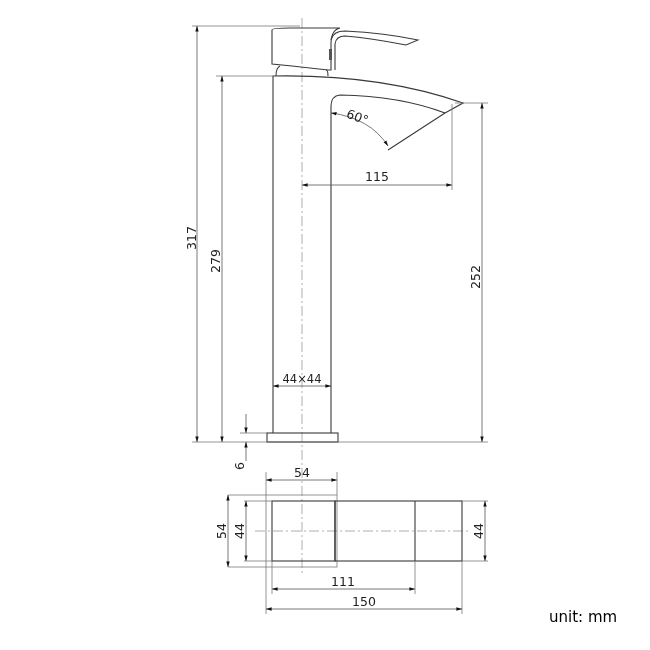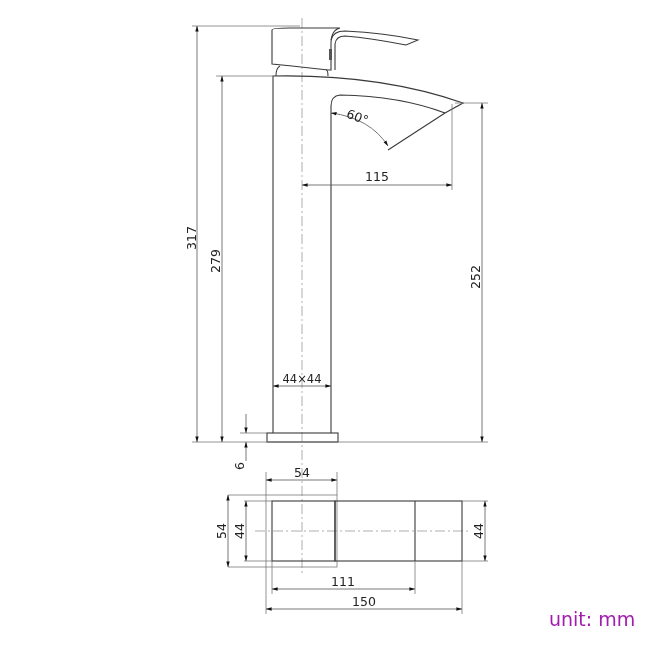--- a/index.html
+++ b/index.html
@@ -4,21 +4,21 @@
 <style>
   html, body { margin: 0; padding: 0; background: #ffffff; }
   body { width: 650px; height: 650px; position: relative; overflow: hidden; font-family: "DejaVu Sans", sans-serif; }
   svg { position: absolute; left: 0; top: 0; }
   .ol { fill: none; stroke: #3a3a3a; stroke-width: 1.1; }
   .thin { fill: none; stroke: #7a7a7a; stroke-width: 0.8; }
   .center { fill: none; stroke: #9a9a9a; stroke-width: 0.8; stroke-dasharray: 10 3 2 3; }
   .dim { fill: none; stroke: #555; stroke-width: 0.8; }
   .arr { fill: #111; }
   .lbl { font-family: "DejaVu Sans", sans-serif; font-size: 12.5px; fill: #222; }
-  .unit { position: absolute; left: 549px; top: 608px; font-family: "DejaVu Sans", sans-serif; font-size: 19px; color: #a21caf; }
+  .unit { position: absolute; left: 549px; top: 608px; font-family: "DejaVu Sans", sans-serif; font-size: 15px; color: #000000; }
 </style>
 </head>
 <body>
 
 <svg width="650" height="650" viewBox="0 0 650 650">
   <defs>
     <marker id="ah" viewBox="0 0 10 10" refX="10" refY="5" markerWidth="7" markerHeight="7" orient="auto-start-reverse">
       <path d="M0,2 L10,5 L0,8 Z" class="arr"></path>
     </marker>
   </defs>

